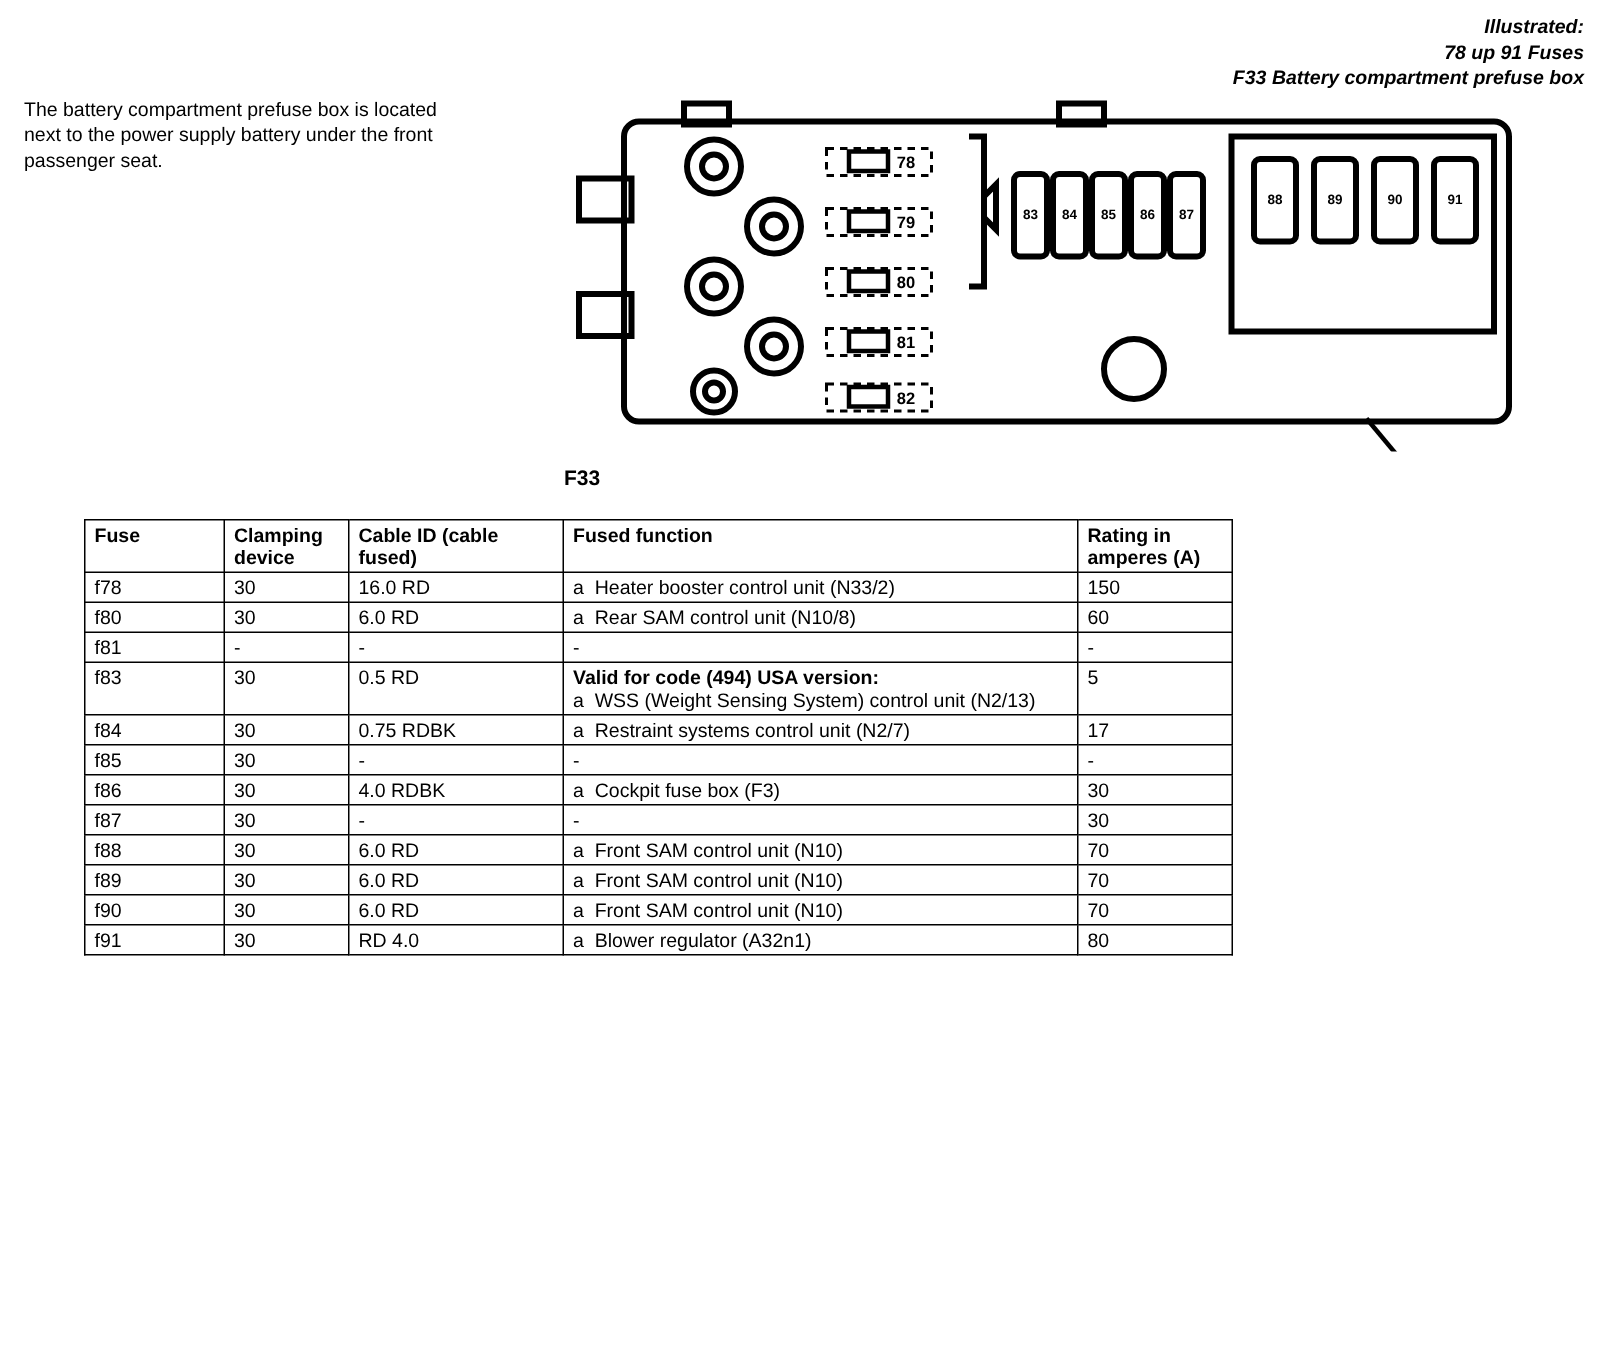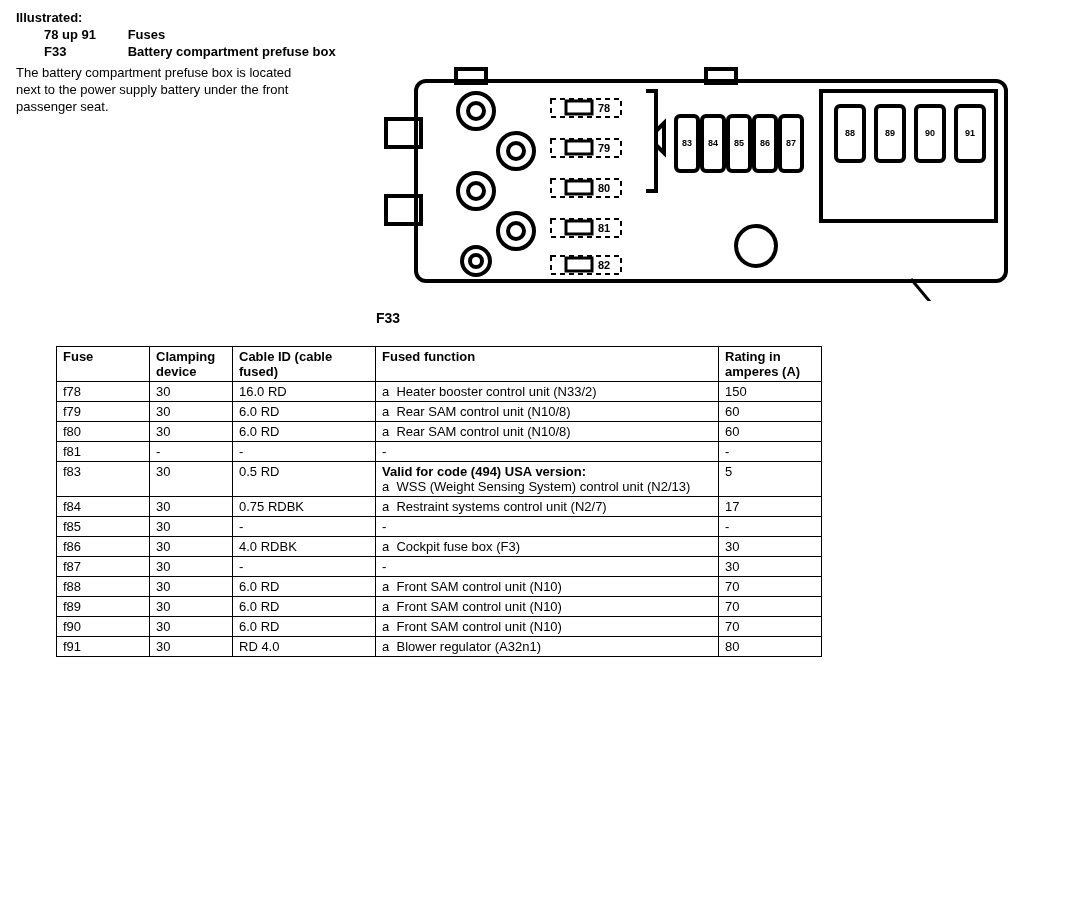--- a/index.html
+++ b/index.html
@@ -5,21 +5,21 @@
   body {
     font-family: Arial, Helvetica, sans-serif;
     font-size: 13px;
     margin: 0;
     padding: 8px 16px;
     color: #000;
     background: #fff;
     width: 1072px;
     box-sizing: border-box;
   }
-  .header-line { font-weight: bold; margin: 2px 0; }
+  .header-line { font-weight: bold; font-style: italic; margin: 2px 0; text-align: right; }
   .header-line .col1 { display: inline-block; width: 80px; margin-left: 28px; }
   .desc { font-size: 13px; margin: 4px 0 12px 0; max-width: 300px; line-height: 1.3; }
   .top-area { display: flex; align-items: flex-start; }
   .diagram-wrap { margin-left: 60px; text-align: left; }
   .diagram-label { font-weight: bold; font-size: 14px; margin-top: 6px; display:inline-block; margin-right: 80px;}
   table {
     border-collapse: collapse;
     margin: 20px 0 0 40px;
     font-size: 13px;
   }
@@ -144,29 +144,20 @@
       <tr>
         <td>f78</td>
         <td>30</td>
         <td>16.0 RD</td>
         <td>
           <div class="bullet-a">Heater booster control unit (N33/2)</div>
         </td>
         <td>150</td>
       </tr>
       <tr>
-        <td>f79</td>
-        <td>30</td>
-        <td>6.0 RD</td>
-        <td>
-          <div class="bullet-a">Rear SAM control unit (N10/8)</div>
-        </td>
-        <td>60</td>
-      </tr>
-      <tr>
         <td>f80</td>
         <td>30</td>
         <td>6.0 RD</td>
         <td>
           <div class="bullet-a">Rear SAM control unit (N10/8)</div>
         </td>
         <td>60</td>
       </tr>
       <tr>
         <td>f81</td>

